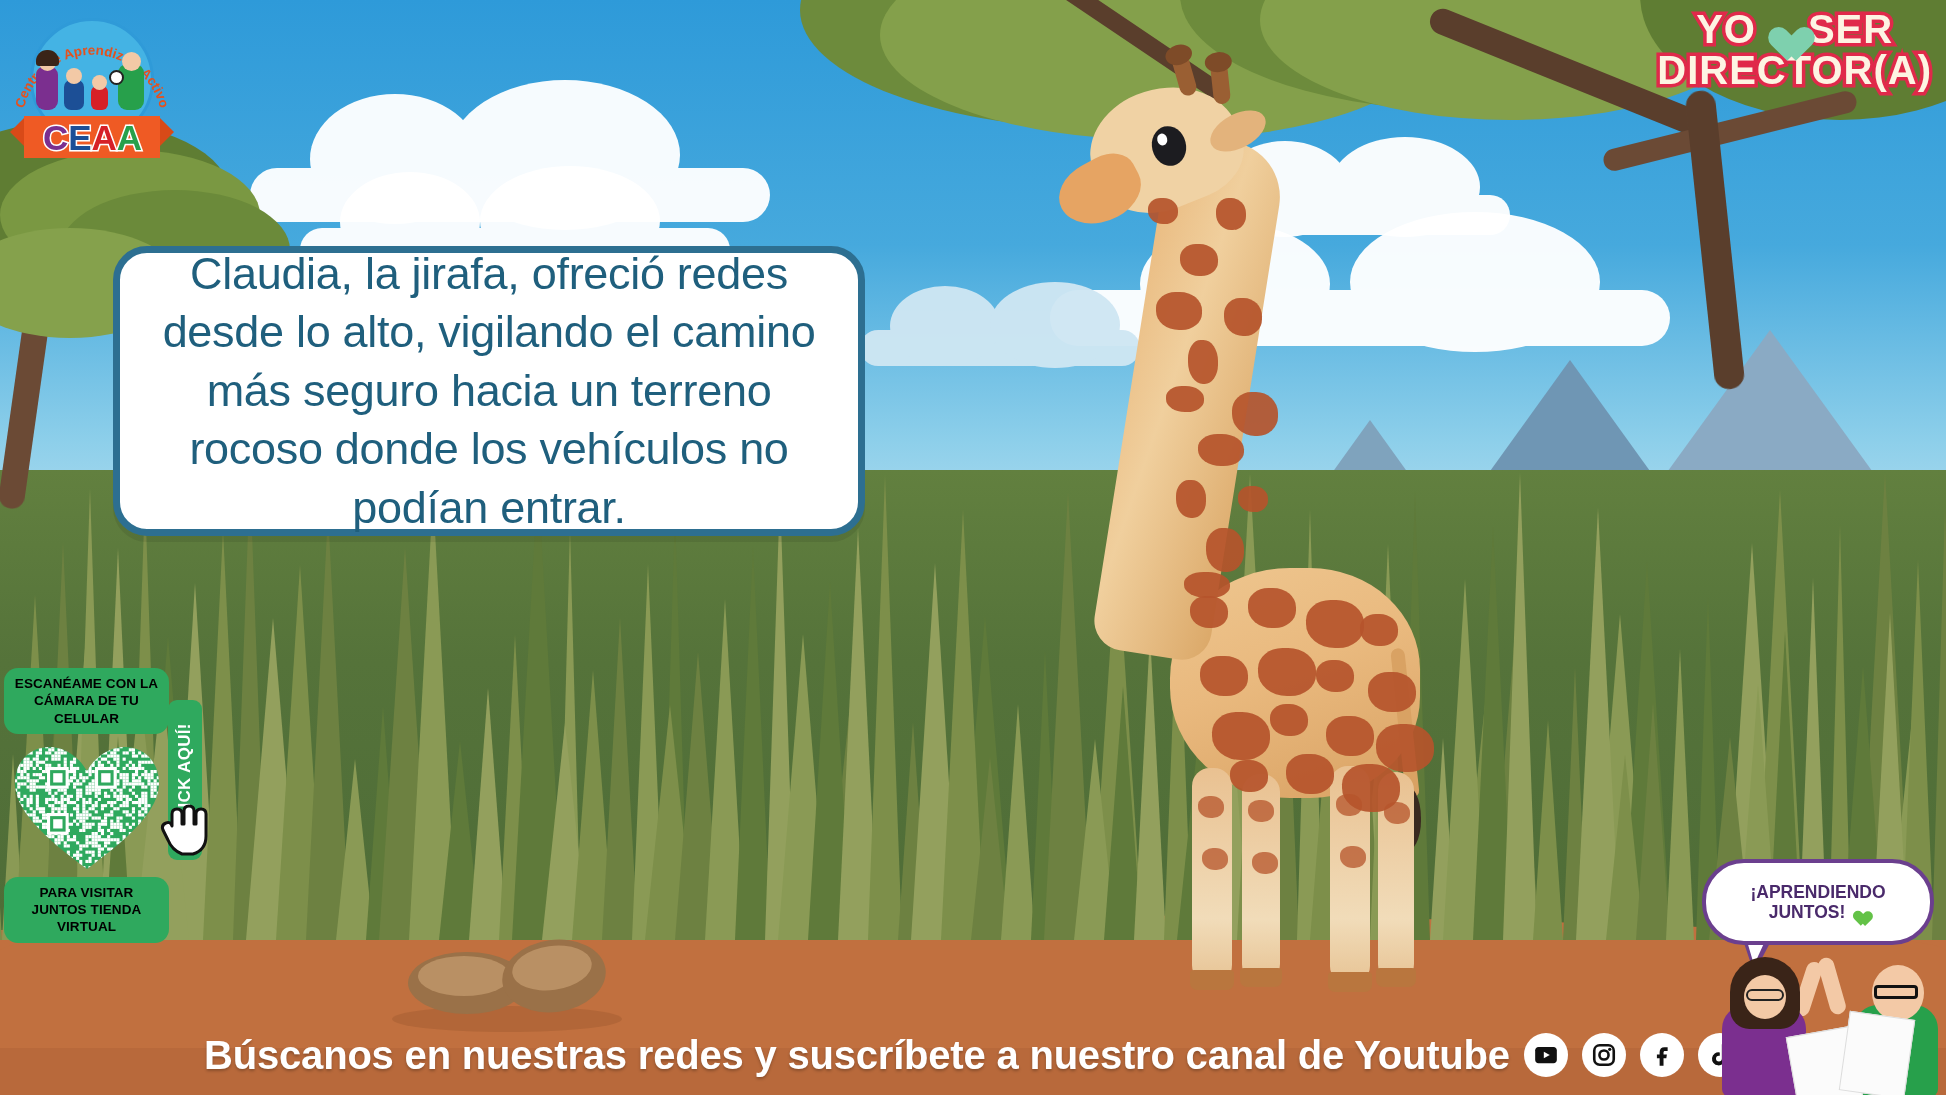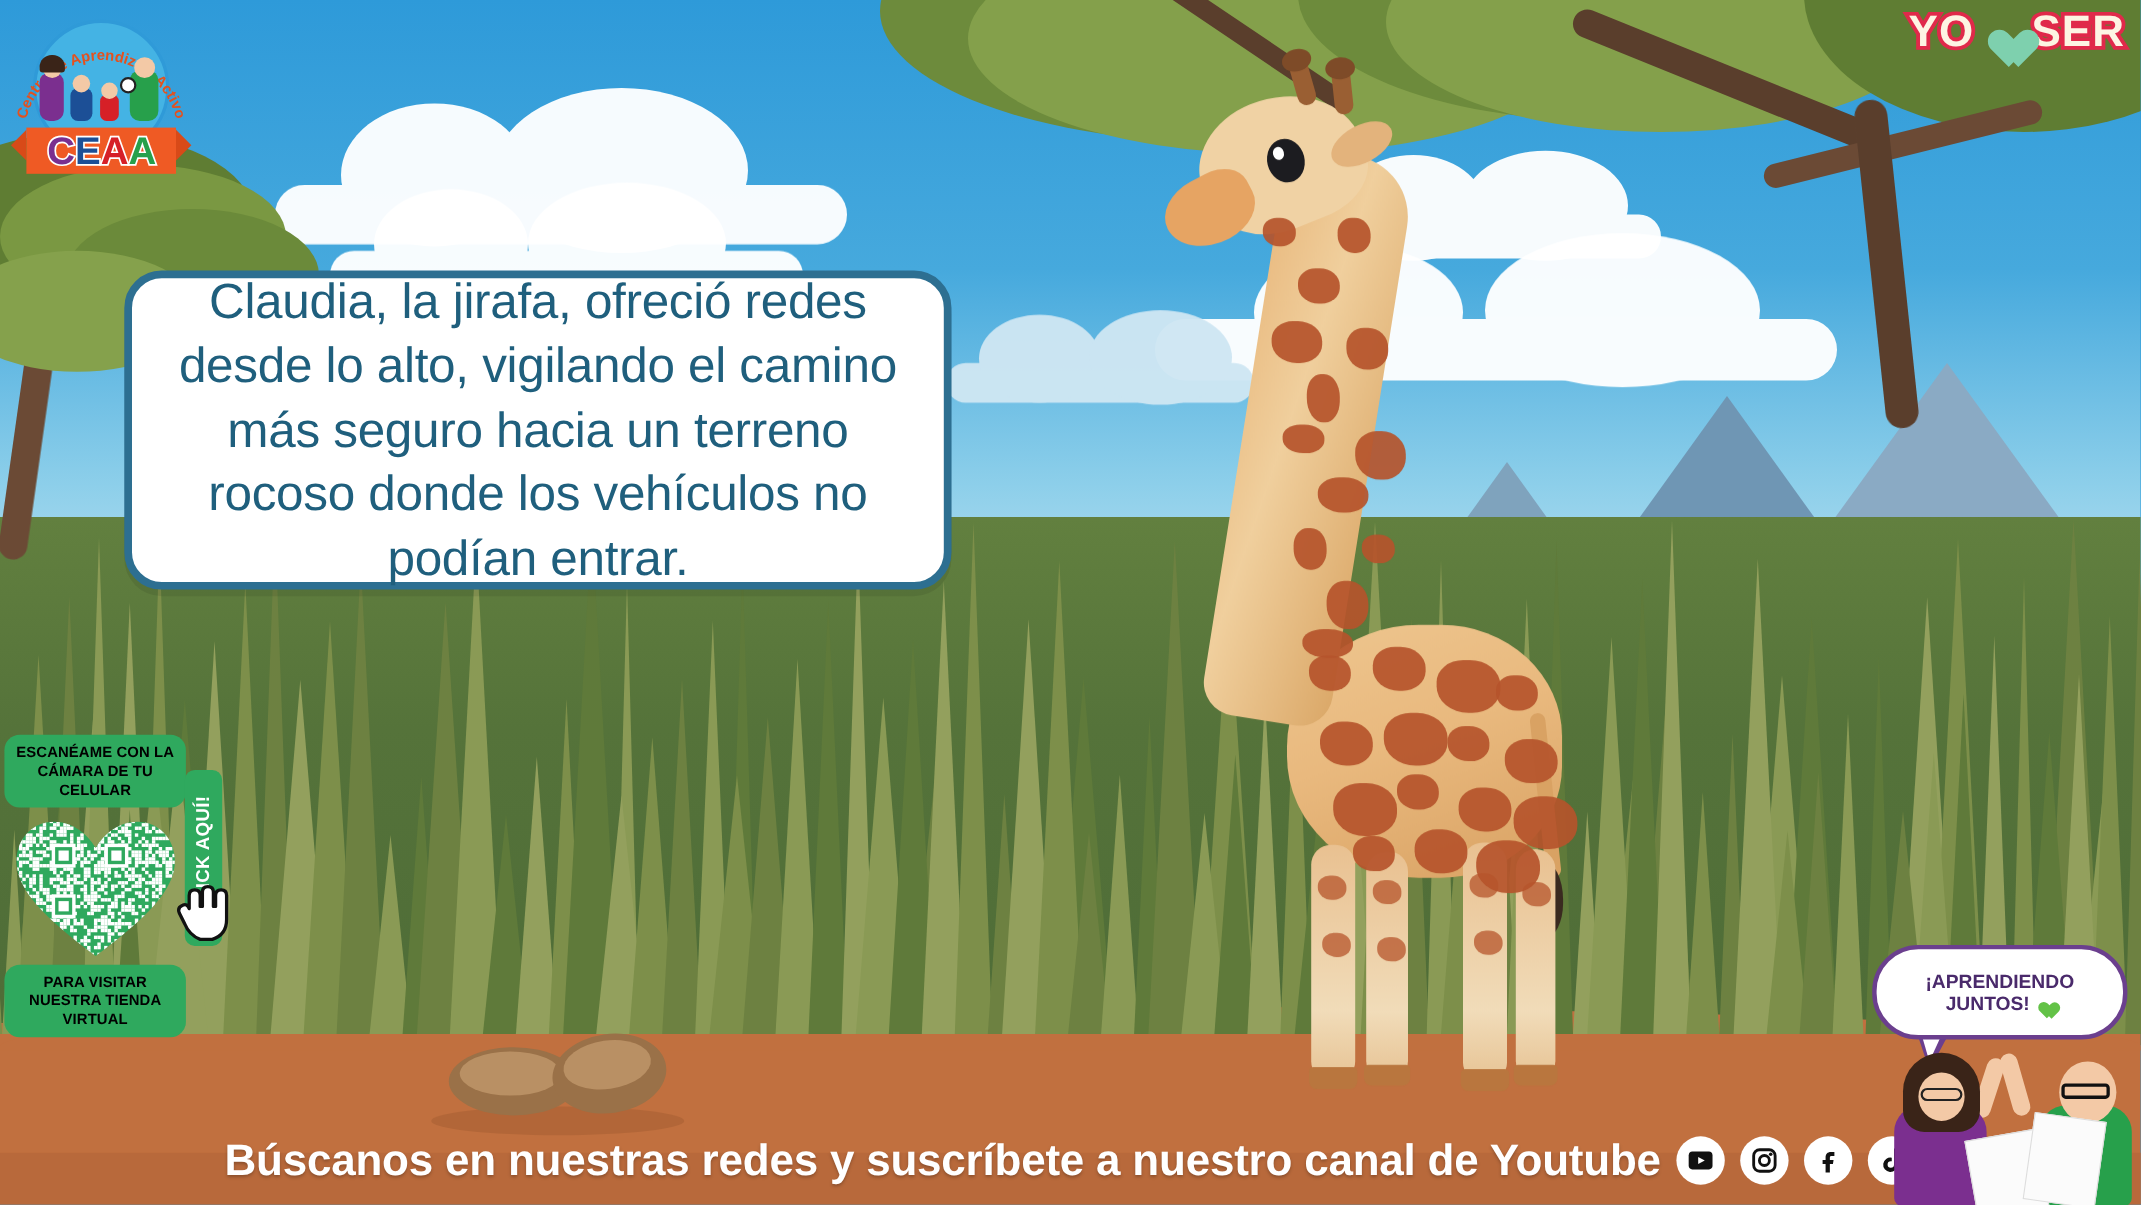--- a/index.html
+++ b/index.html
@@ -434,20 +434,21 @@
         </div>
     </div>
   </div>
 
   <div class="yoser">
     <div class="row">
       <span class="ln">YO</span>
       <span class="heart-mint"></span>
       <span class="ln">SER</span>
     </div>
+    <div class="ln">DIRECTOR(A)</div>
   </div>
 
   <div class="qrwrap">
     <div class="badge">ESCANÉAME CON LA CÁMARA DE TU CELULAR</div>
     <div class="qr-heart" id="qrheart"><svg viewBox="0 0 152 134" width="152" height="134">
           <defs>
             <clipPath id="heartclip">
               <path d="M76 130 C 30 96 4 70 4 44 C 4 22 20 8 38 8 C 54 8 68 18 76 32 C 84 18 98 8 114 8 C 132 8 148 22 148 44 C 148 70 122 96 76 130 Z"></path>
             </clipPath>
           </defs>
@@ -1475,21 +1476,21 @@
             <rect x="39.1" y="31.1" width="15.5" height="15.5" fill="#2fa95e"></rect>
             <rect x="42.2" y="34.2" width="9.299999999999999" height="9.299999999999999" fill="#ffffff"></rect>
             <rect x="84" y="28" width="21.7" height="21.7" fill="#ffffff"></rect>
             <rect x="87.1" y="31.1" width="15.5" height="15.5" fill="#2fa95e"></rect>
             <rect x="90.2" y="34.2" width="9.299999999999999" height="9.299999999999999" fill="#ffffff"></rect>
             <rect x="36" y="74" width="21.7" height="21.7" fill="#ffffff"></rect>
             <rect x="39.1" y="77.1" width="15.5" height="15.5" fill="#2fa95e"></rect>
             <rect x="42.2" y="80.2" width="9.299999999999999" height="9.299999999999999" fill="#ffffff"></rect>
           </g>
         </svg></div>
-    <div class="badge">PARA VISITAR NUESTRA TIENDA VIRTUAL</div>
+    <div class="badge">PARA VISITAR JUNTOS TIENDA VIRTUAL</div>
   </div>
 
   <div class="clicktab">
     <span>¡CLICK AQUÍ!</span>
   </div>
 
   <svg class="hand" viewBox="0 0 52 58">
     <path d="M12 26 L12 14 Q12 9 17 9 Q22 9 22 14 L22 24 L24 24 L24 11 Q24 6 29 6 Q34 6 34 11 L34 24 L36 24 L36 14 Q36 9 41 9 Q46 9 46 14 L46 36 Q46 50 33 54 L22 54 Q12 50 8 40 L3 30 Q1 25 6 23 Q10 21 12 26 Z" fill="#ffffff" stroke="#111111" stroke-width="3" stroke-linejoin="round"></path>
   </svg>
 

